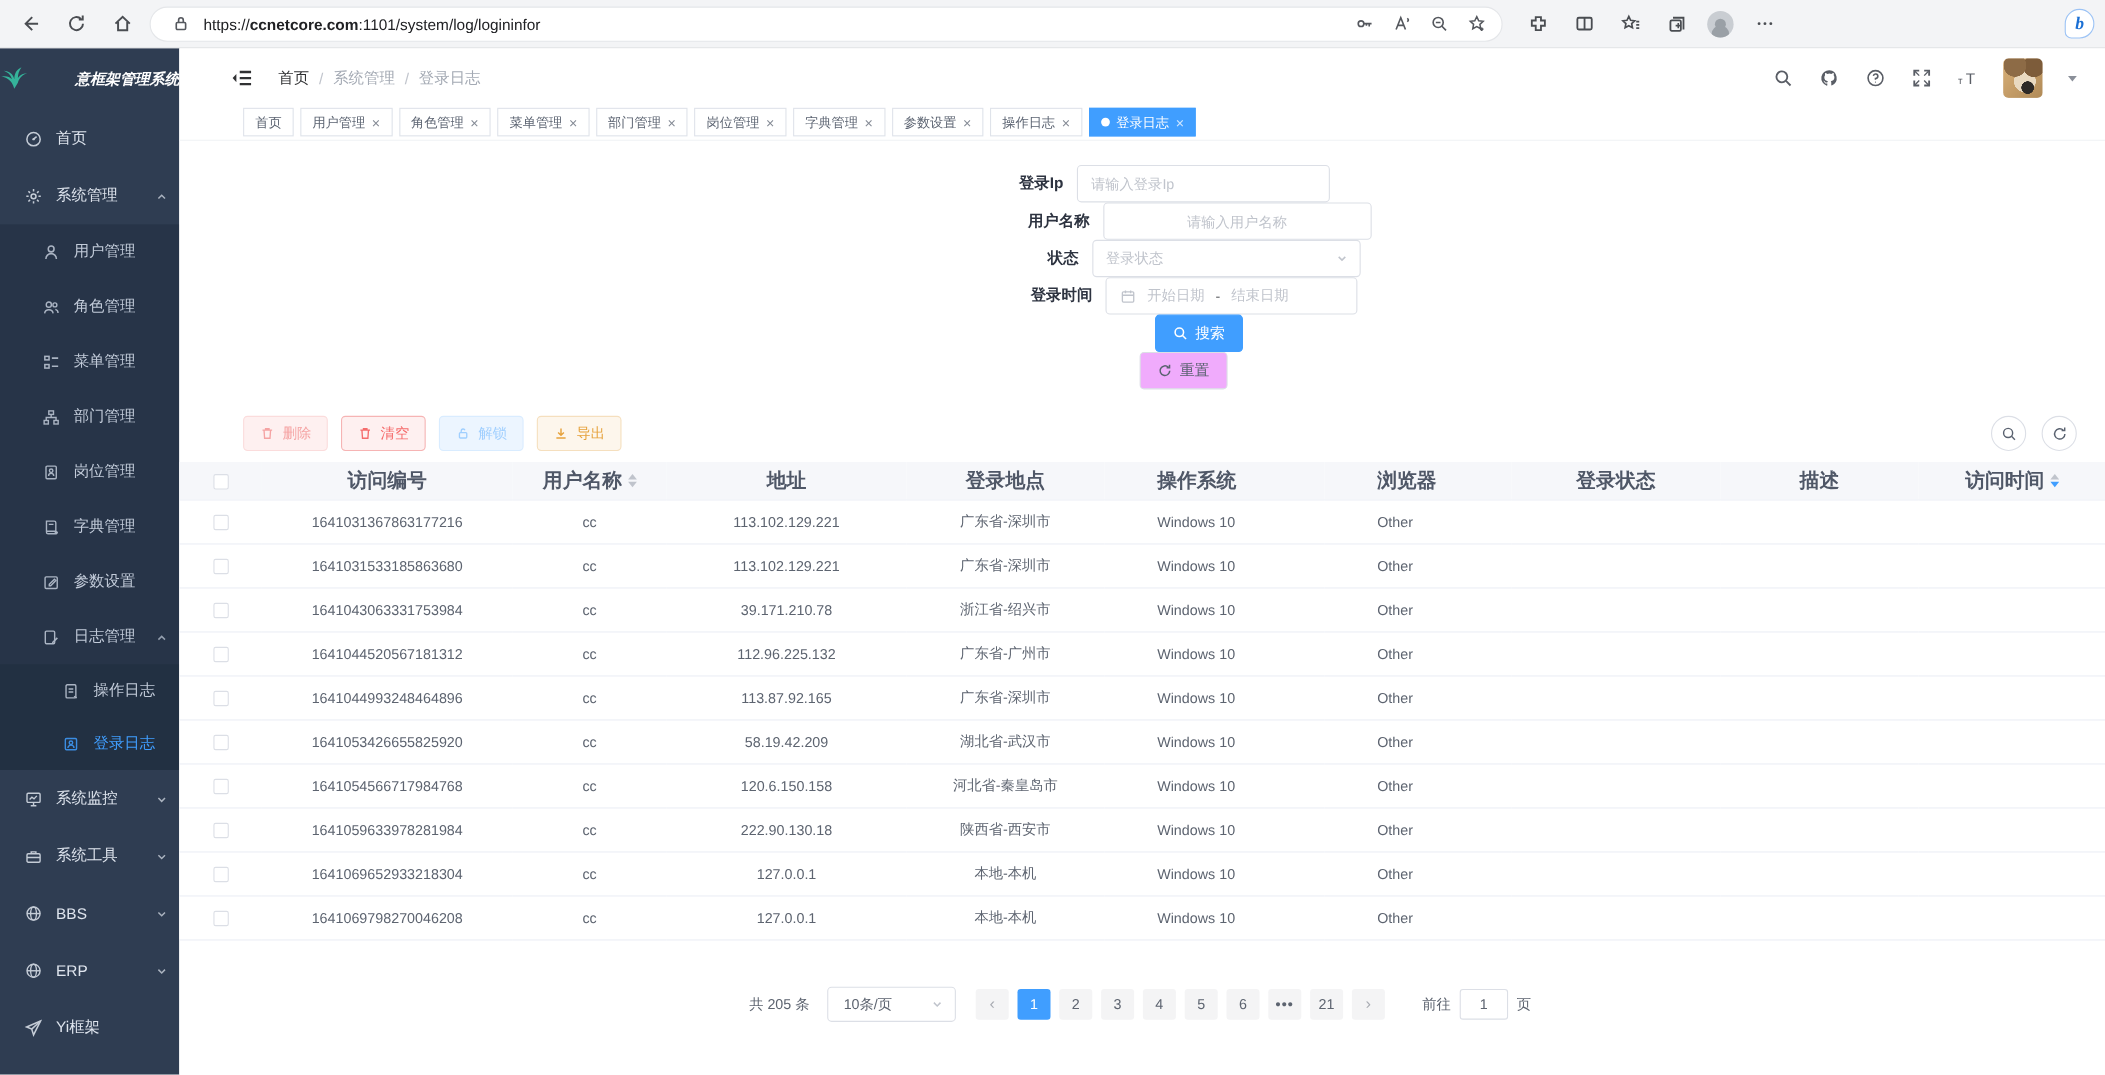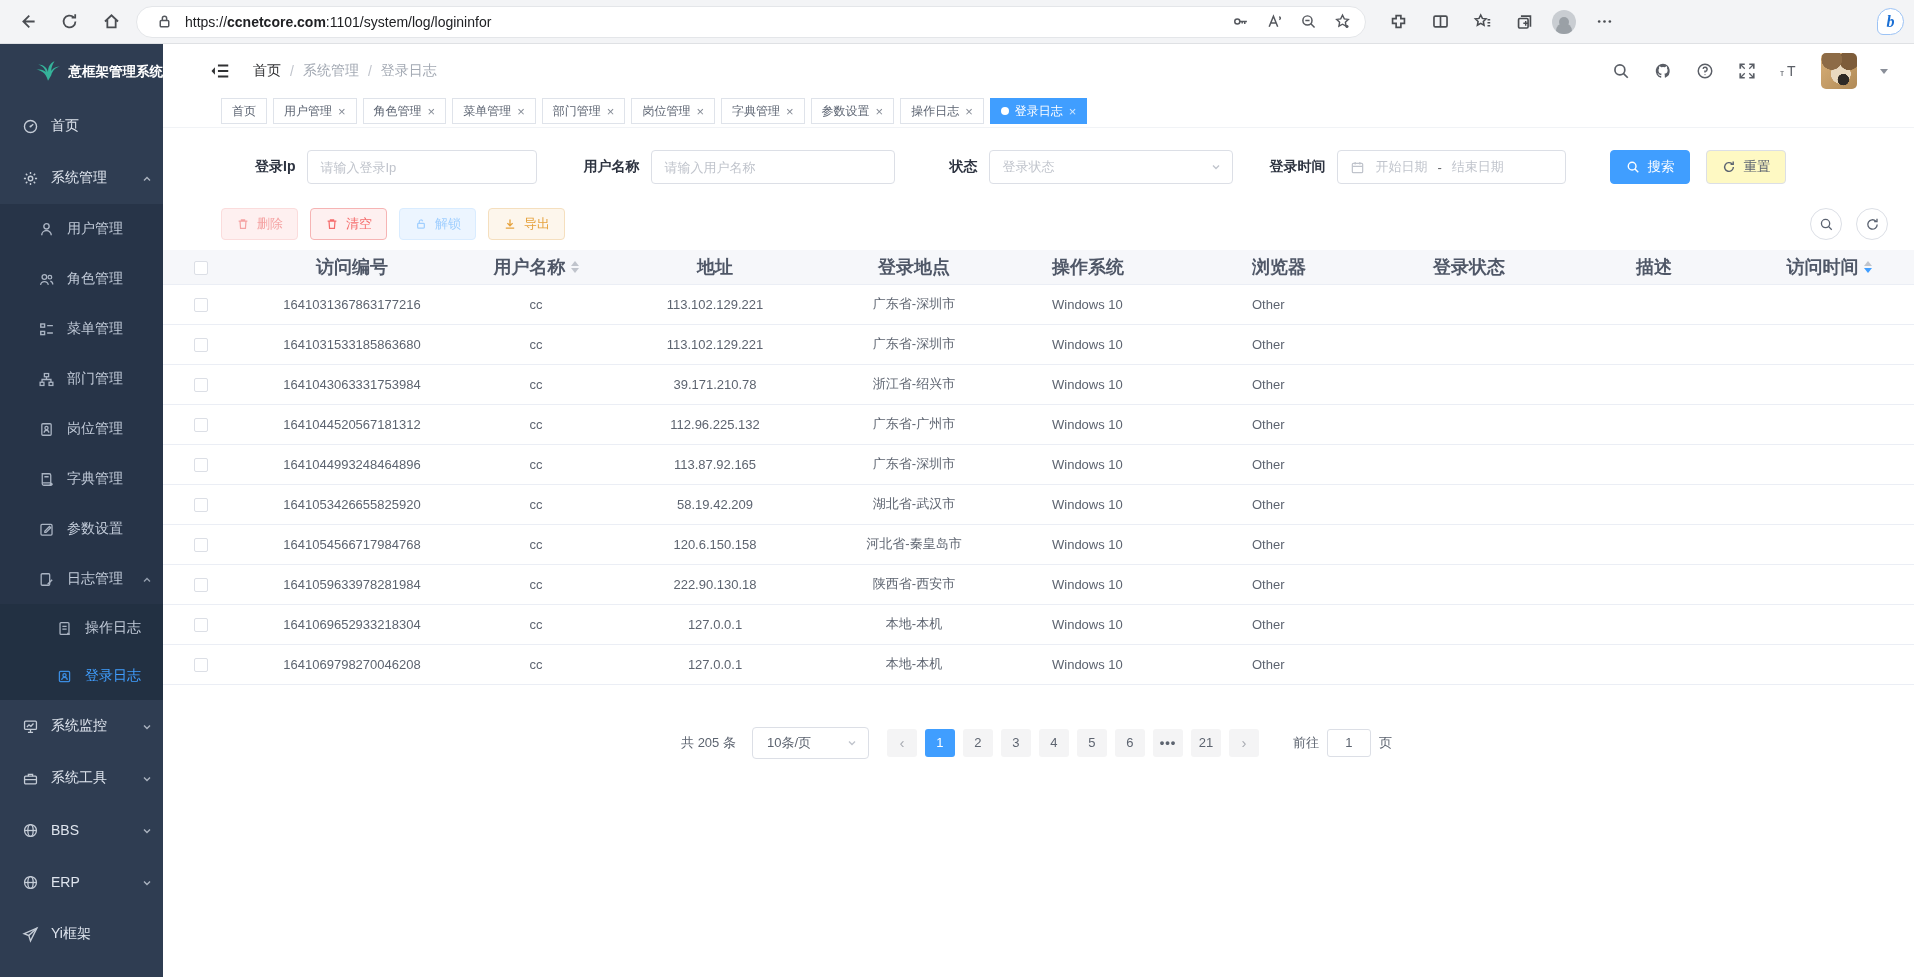--- a/index.html
+++ b/index.html
@@ -16,21 +16,21 @@
   .pill-icn svg { width:17px; height:17px; }
   .btools { display:flex; align-items:center; gap:14px; margin-left:10px; flex:1; }
   .btools .bicn { width:28px; height:28px; }
   .avatar-b { width:24px; height:24px; border-radius:50%; background:#c9cdd2; display:flex; align-items:flex-end; justify-content:center; overflow:hidden; }
   .avatar-b i { display:block; width:10px; height:10px; border-radius:50%; background:#9aa0a6; margin-bottom:7px; box-shadow:0 9px 0 3px #9aa0a6; }
   .copilot { width:27px; height:27px; margin-left:auto; border-radius:50% 50% 50% 6px; background:#fff; border:1.5px solid #9cc3f5; color:#1a6fd4; font:italic 700 16px "Liberation Serif",serif; display:flex; align-items:center; justify-content:center; }
 
   
   .app { display:flex; height:933px; }
   .sidebar { width:163px; background:#2f3d52; color:#d3dae4; flex:0 0 auto; overflow:hidden; }
-  .logo { height:56px; display:flex; align-items:center; justify-content:flex-end; gap:8px; color:#fff; font-size:13.5px; font-weight:700; }
+  .logo { height:56px; display:flex; align-items:center; justify-content:space-between; gap:8px; color:#fff; font-size:13.5px; font-weight:700;font-style:italic; }
   .logo svg { width:26px; height:26px; }
   .sitem { position:relative; display:flex; align-items:center; gap:12px; height:52px; padding-left:22px; font-size:14px; cursor:pointer; color:#dfe5ee; }
   .submenu { background:#273448; }
   .submenu .sitem { color:#c2cbd9; height:50px; padding-left:38px; }
   .submenu .submenu { background:#223042; }
   .submenu .submenu .sitem { padding-left:56px; height:48px; }
   .sitem.active { color:#409EFF; }
   .sitem .icn { width:17px; height:17px; opacity:.85; flex:0 0 auto; }
   .sitem .icn svg { width:100%; height:100%; }
   .sitem .chev { position:absolute; right:10px; width:12px; height:12px; opacity:.7; }
@@ -59,35 +59,35 @@
 
   
   .tabsbar { height:30px; display:flex; align-items:flex-start; gap:6px; padding:0 10px 0 58px; border-bottom:1px solid #f1f3f6; }
   .tab { display:flex; align-items:center; gap:6px; height:26px; padding:0 10px; border:1px solid #dfe3ea; background:#fff; color:#5c6472; font-size:12px; cursor:pointer; white-space:nowrap; }
   .tab .dot { width:8px; height:8px; border-radius:50%; background:#fff; display:none; }
   .tab.active { background:#409EFF; border-color:#409EFF; color:#fff; }
   .tab.active .dot { display:inline-block; }
   .tab .x { font-size:13px; line-height:1; color:inherit; opacity:.75; }
 
   
-  .searchrow { margin-top:22px; padding-left:92px; display:flex; align-items:center; font-size:14px; }
+  .searchrow { margin-top:22px; padding-left:58px; display:flex; align-items:center; font-size:14px;flex-direction:column; }
   .sgroup { display:flex; align-items:center; }
   .slbl { font-weight:700; color:#2d3340; margin-right:12px; white-space:nowrap; }
   .sinput { height:34px; border:1px solid #dcdfe6; border-radius:4px; padding:0 12px; font-size:13px; color:#606266; outline:none; font-family:inherit; }
   .sinput::placeholder { color:#c0c4cc; }
   .selbox { height:34px; border:1px solid #dcdfe6; border-radius:4px; padding:0 10px 0 12px; display:flex; align-items:center; justify-content:space-between; color:#c0c4cc; font-size:13px; background:#fff; cursor:pointer; }
   .selbox .chev { width:12px; height:12px; color:#c0c4cc; }
   .datebox { height:34px; border:1px solid #dcdfe6; border-radius:4px; display:flex; align-items:center; gap:10px; padding:0 12px; color:#c0c4cc; font-size:13px; background:#fff; }
   .datebox .icn { width:15px; height:15px; color:#c0c4cc; }
   .datebox .sep { color:#606266; }
   .btn { height:34px; border-radius:4px; border:1px solid transparent; display:inline-flex; align-items:center; gap:7px; padding:0 15px; font-size:13.5px; cursor:pointer; font-family:inherit; }
   .btn .icn, .tbtn .icn { width:14px; height:14px; }
   .btn .icn svg, .tbtn .icn svg, .selbox .chev svg, .datebox .icn svg { width:100%; height:100%; }
   .btn-search { background:#409EFF; border-color:#409EFF; color:#fff; margin-left:44px; }
-  .btn-reset { background:#fef9c3; border-color:#dcdfe6; color:#5a6270; margin-left:16px; }
+  .btn-reset { background:#f0abfc; border-color:#dcdfe6; color:#5a6270; margin-left:16px; }
 
   
   .toolbar { margin-top:24px; padding:0 26px 0 58px; display:flex; align-items:center; gap:12px; }
   .tbtn { height:32px; border-radius:4px; display:inline-flex; align-items:center; gap:7px; padding:0 14px; font-size:13px; cursor:pointer; border:1px solid; font-family:inherit; }
   .tbtn-del   { background:#fef0f0; border-color:#fbdcdc; color:#f5a3a3; }
   .tbtn-clear { background:#fef0f0; border-color:#f6b4b4; color:#f56c6c; }
   .tbtn-unlk  { background:#ecf5ff; border-color:#d9ecff; color:#a0cfff; }
   .tbtn-exp   { background:#fdf6ec; border-color:#f5dfbe; color:#e6a23c; }
   .circles { margin-left:auto; display:flex; gap:14px; }
   .cbtn { width:32px; height:32px; border-radius:50%; border:1px solid #dcdfe6; background:#fff; color:#5a6270; display:flex; align-items:center; justify-content:center; cursor:pointer; }
@@ -468,21 +468,21 @@
         </div>
       </div>
 
     <div class="searchrow">
       <div class="sgroup">
         <span class="slbl">登录Ip</span>
         <input class="sinput" style="width: 230px;" placeholder="请输入登录Ip">
       </div>
       <div class="sgroup" style="margin-left:46px">
         <span class="slbl">用户名称</span>
-        <input class="sinput" style="width: 244px;" placeholder="请输入用户名称">
+        <input class="sinput" style="width: 244px; text-align: center;" placeholder="请输入用户名称">
       </div>
       <div class="sgroup" style="margin-left:54px">
         <span class="slbl">状态</span>
         <div class="selbox" style="width:244px">
           <span>登录状态</span>
           <span class="chev"><svg viewBox="0 0 16 16" fill="none" stroke="currentColor" stroke-width="1.8">
                 <path d="m4 6 4 4 4-4"></path>
               </svg></span>
         </div>
       </div>

